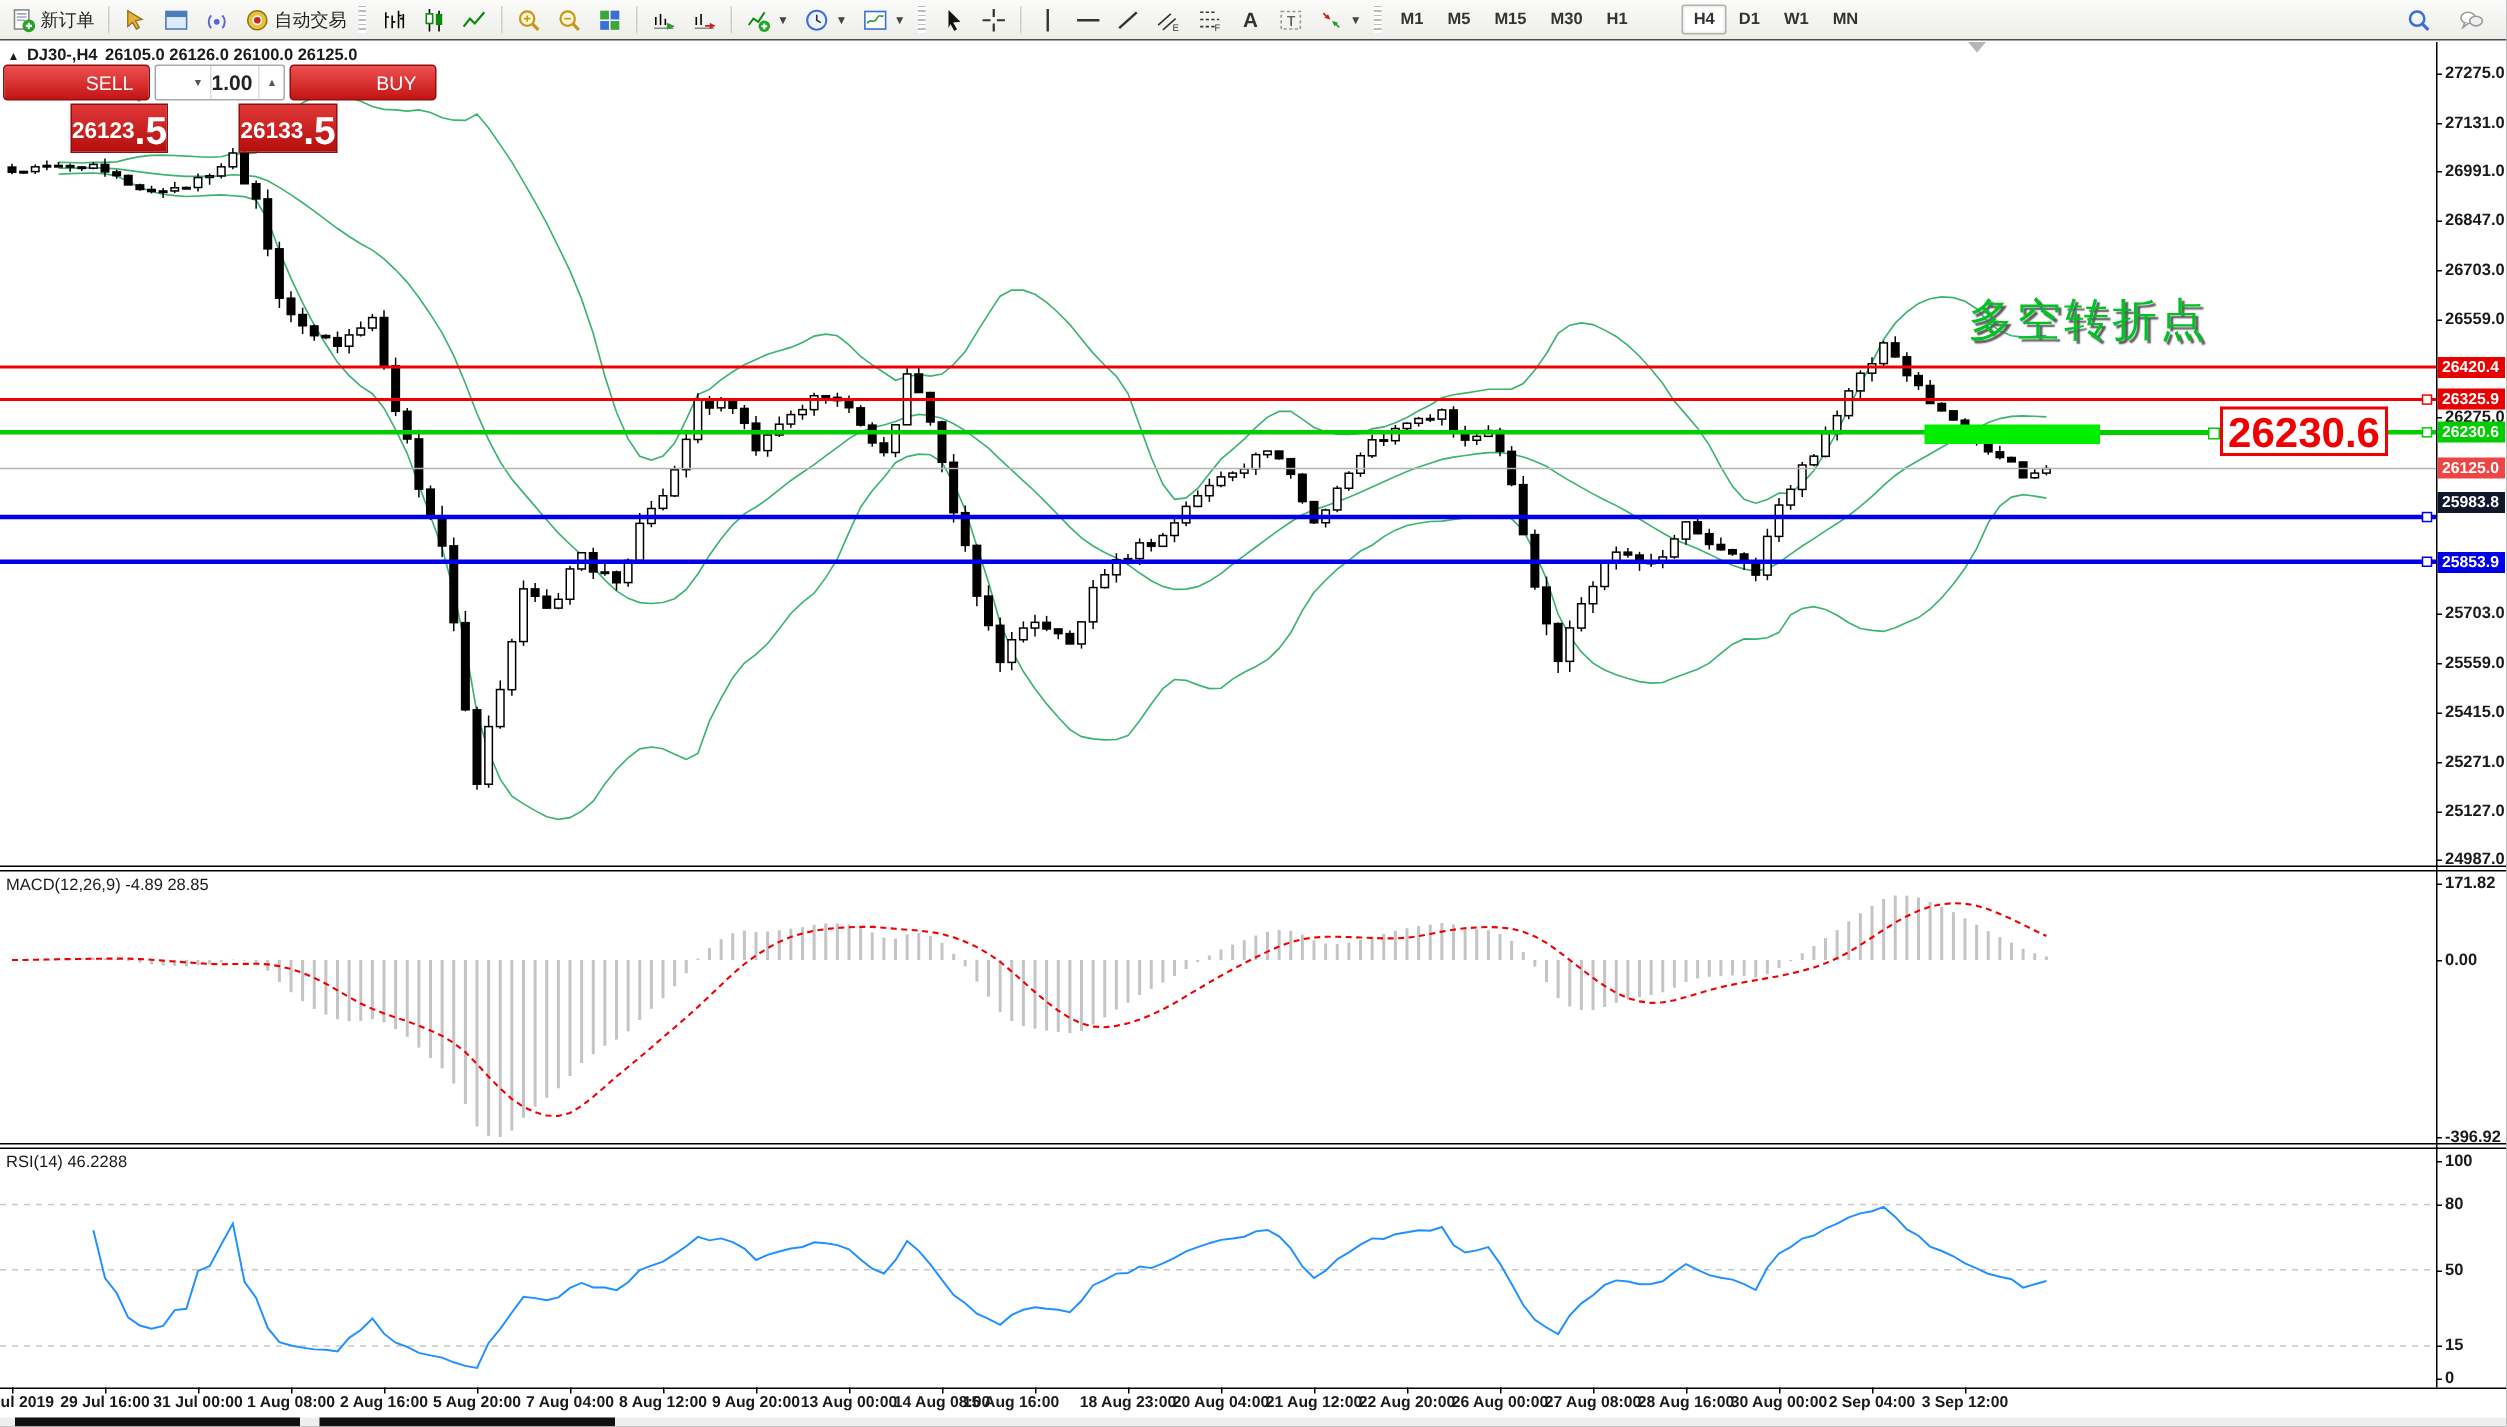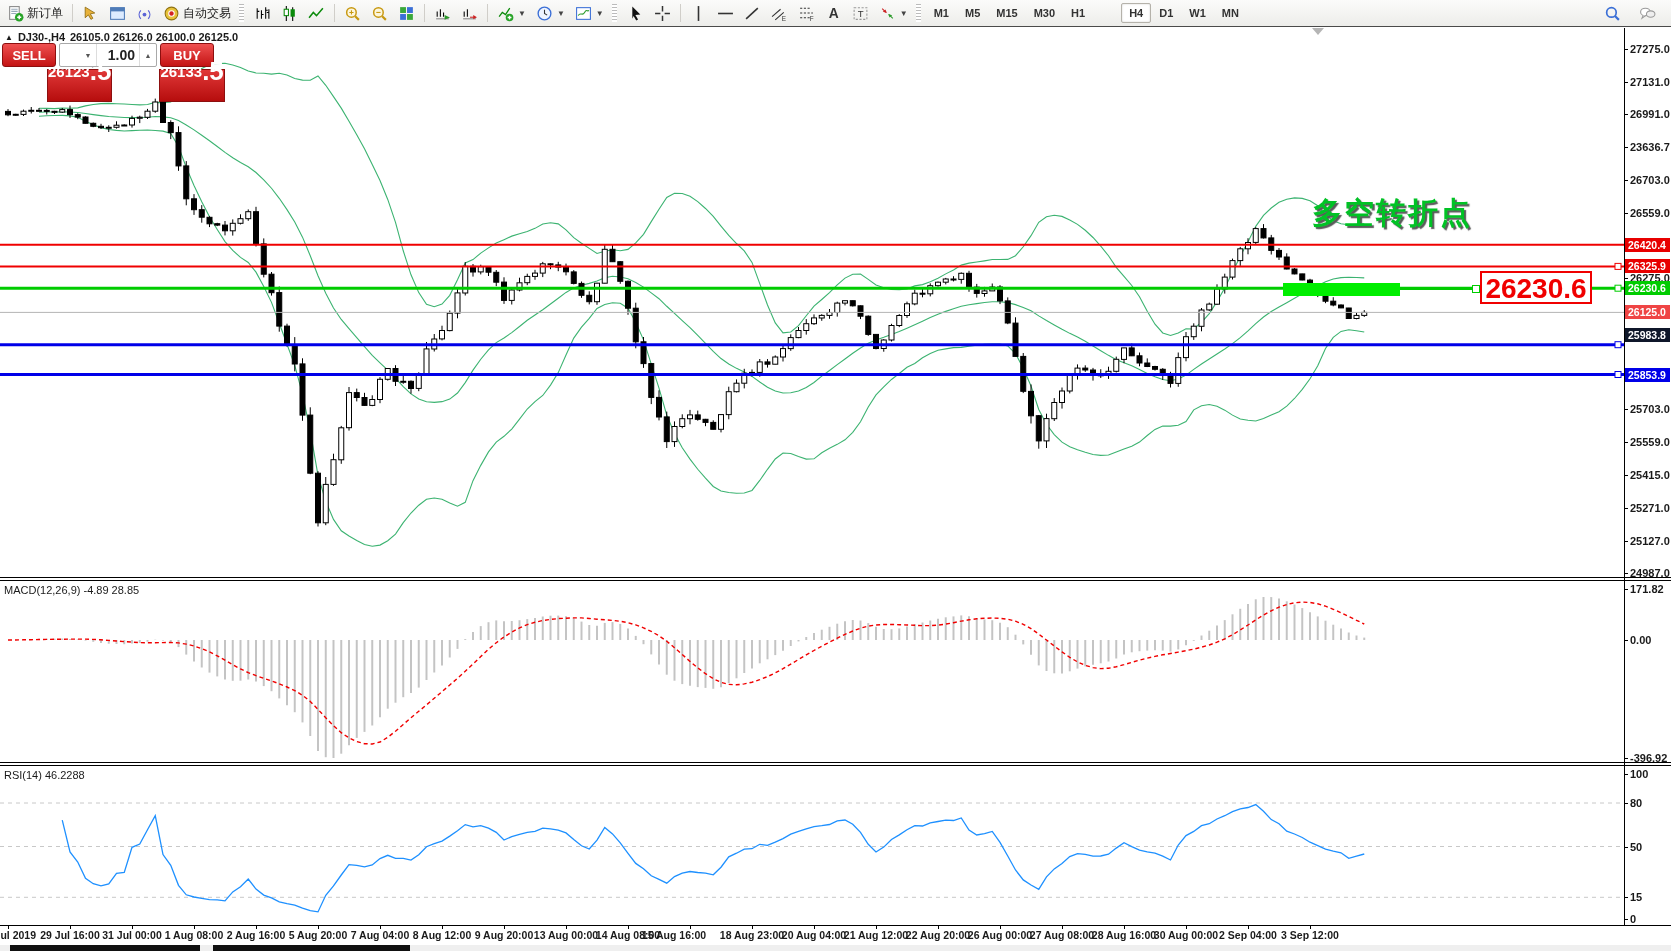--- a/index.html
+++ b/index.html
@@ -29,34 +29,34 @@
   .time-label{position:absolute;top:929px;transform:translateX(-50%);font-size:10.5px;font-weight:700;color:#1a1a1a;white-space:nowrap;}
   .time-tick{position:absolute;top:925px;width:1px;height:4px;background:#000;}
   .ind-label{position:absolute;left:4px;font-size:11px;color:#1a1a1a;z-index:3;}
   .chart-title{position:absolute;left:5px;top:31px;font-size:11px;font-weight:700;color:#1a1a1a;z-index:3;display:flex;align-items:center;gap:5px;}
   .chart-title .tri{font-size:8px;}
   .shift-marker{position:absolute;left:1312px;top:28px;width:0;height:0;z-index:2;
     border-left:6px solid transparent;border-right:6px solid transparent;border-top:7px solid #b5b5b5;}
   
   .trade-panel{position:absolute;left:2px;top:43px;width:212px;z-index:5;font-family:"Liberation Sans",sans-serif;}
   .tp-row1{display:flex;height:24px;}
-  .tp-btn{flex:0 0 52px;background:linear-gradient(#ef5050,#c41414);color:#fff;font-size:13px;font-weight:700;
-    display:flex;align-items:center;justify-content:center;border-radius:3px;border:1px solid #8d0f0f;}
+  .tp-btn{flex:0 0 52px;background:linear-gradient(#ef5050,#c41414);color:#fff;font-size:13px;font-weight:400;
+    display:flex;align-items:center;justify-content:center;border-radius:3px;border:1px solid #8d0f0f;padding-left:44px;}
   .tp-spin{flex:1;display:flex;margin:0 3px;border:1px solid #a9a9a9;background:#fff;border-radius:2px;padding-left:20px;}
   .tp-spin .arr{width:16px;display:flex;align-items:center;justify-content:center;font-size:7px;color:#555;border-right:1px solid #ddd;}
   .tp-spin .arr:last-child{border-left:1px solid #ddd;border-right:none;}
   .tp-spin .val{flex:1;font-size:14px;font-weight:700;color:#222;display:flex;align-items:center;justify-content:flex-end;padding-right:4px;}
   .tp-row2{display:flex;height:33px;margin-top:2px;gap:2px;}
   .tp-price{flex:1;background:linear-gradient(#e03838,#b60d0d);color:#fff;display:flex;align-items:flex-end;justify-content:center;
-    border:1px solid #8d0f0f;padding-bottom:17px;margin-left:45px;}
+    border:1px solid #8d0f0f;padding-bottom:1px;margin-left:45px;}
   .tp-price .main{font-size:15px;font-weight:700;line-height:24px;}
   .tp-price .big{font-size:26px;font-weight:700;line-height:26px;}
   .tp-collapse{position:absolute;left:90px;top:61px;font-size:7px;color:#999;}
   
-  .cn-note{position:absolute;left:1312px;top:193px;z-index:4;font-size:30px;font-weight:700;letter-spacing:2px;
+  .cn-note{position:absolute;left:1312px;top:193px;z-index:4;font-size:30px;font-weight:400;letter-spacing:2px;
     color:#00c225;text-shadow:2px 2px 1px #5a5a5a;}
   .big-price{position:absolute;left:1480px;top:271px;width:112px;height:33px;z-index:4;background:#fff;
     border:2px solid #f00000;color:#f00000;font-size:28px;font-weight:700;text-align:center;line-height:31px;box-sizing:border-box;}
   .hl-bar{position:absolute;left:1283px;top:283px;width:117px;height:13px;background:#00ee00;z-index:3;}
   .hl-line{position:absolute;left:1400px;top:288px;width:72px;height:2px;background:#00cc00;z-index:3;}
   .hl-handle{position:absolute;left:1472px;top:285px;width:6px;height:6px;background:#fff;border:1px solid #00cc00;z-index:3;}
   
   .bottom-strip{position:absolute;left:0;top:945px;width:1671px;height:6px;background:#efefef;}
   .bs-seg{position:absolute;top:0;height:6px;background:#111;}
 </style>
@@ -824,21 +824,21 @@
   <div class="time-sep"></div>
   <div class="axis-line"></div>
   <div id="axis-layer">
       <div class="tick-mark" style="top:49px"></div>
       <div class="tick-label" style="top:49px">27275.0</div>
       <div class="tick-mark" style="top:82px"></div>
       <div class="tick-label" style="top:82px">27131.0</div>
       <div class="tick-mark" style="top:114px"></div>
       <div class="tick-label" style="top:114px">26991.0</div>
       <div class="tick-mark" style="top:147px"></div>
-      <div class="tick-label" style="top:147px">23636.7</div>
+      <div class="tick-label" style="top:147px">26847.0</div>
       <div class="tick-mark" style="top:180px"></div>
       <div class="tick-label" style="top:180px">26703.0</div>
       <div class="tick-mark" style="top:213px"></div>
       <div class="tick-label" style="top:213px">26559.0</div>
       <div class="tick-mark" style="top:278px"></div>
       <div class="tick-label" style="top:278px">26275.0</div>
       <div class="tick-mark" style="top:409px"></div>
       <div class="tick-label" style="top:409px">25703.0</div>
       <div class="tick-mark" style="top:442px"></div>
       <div class="tick-label" style="top:442px">25559.0</div>

